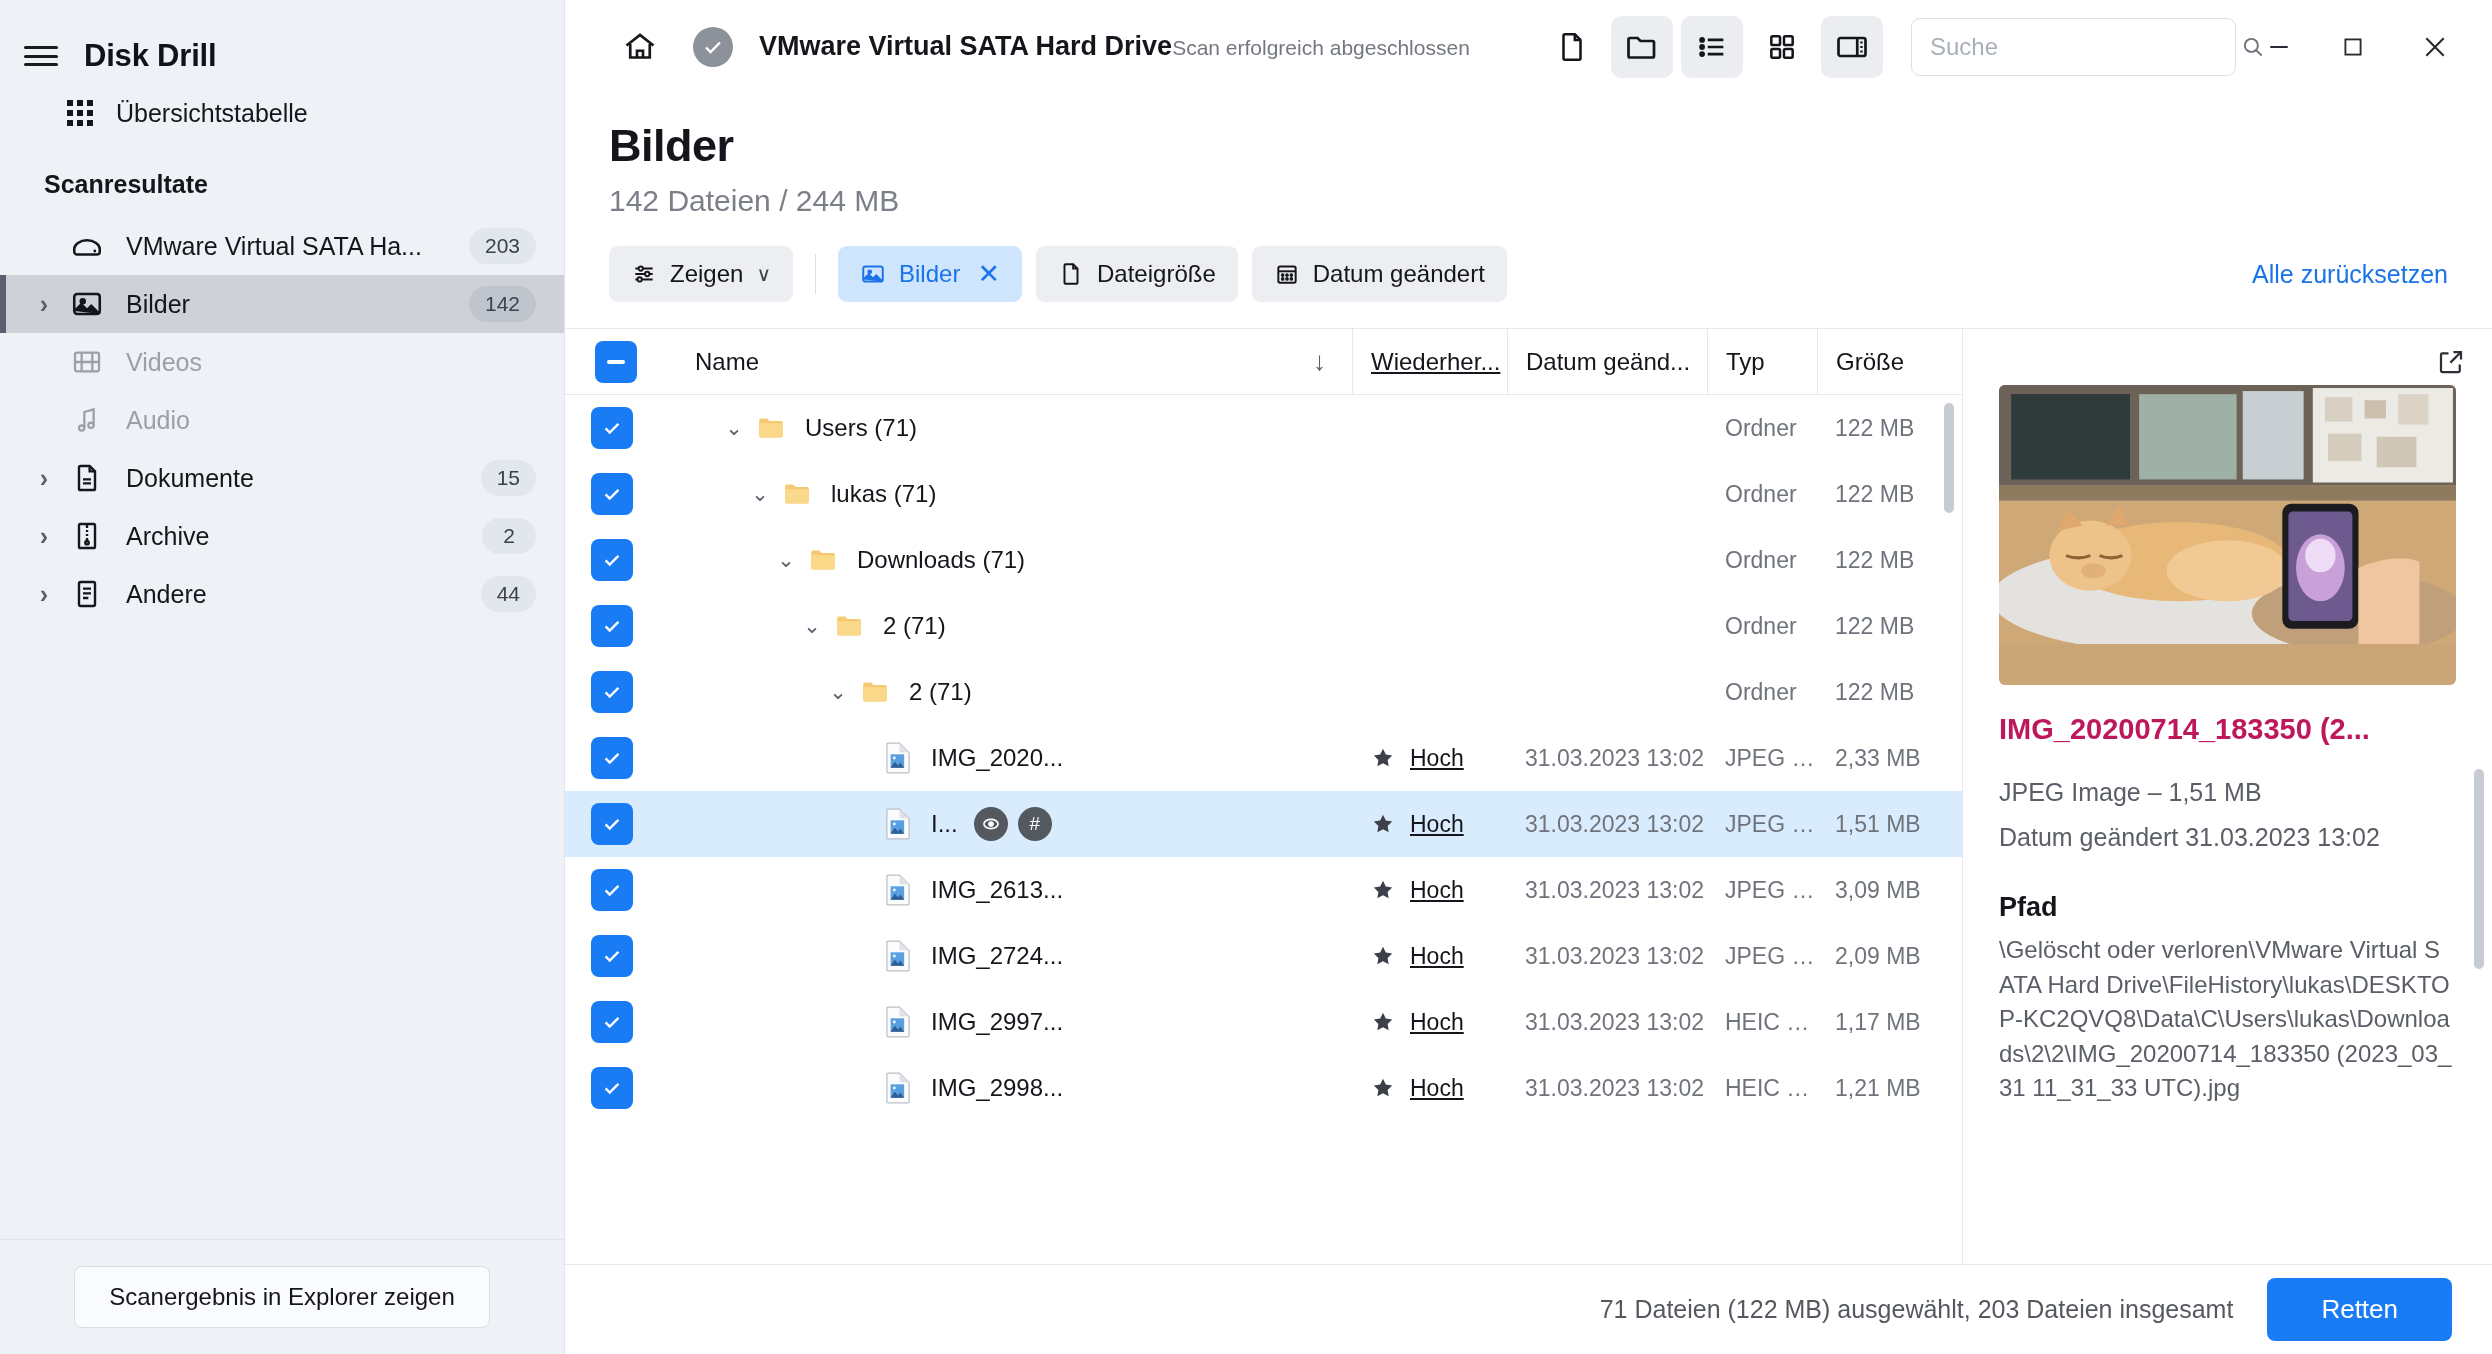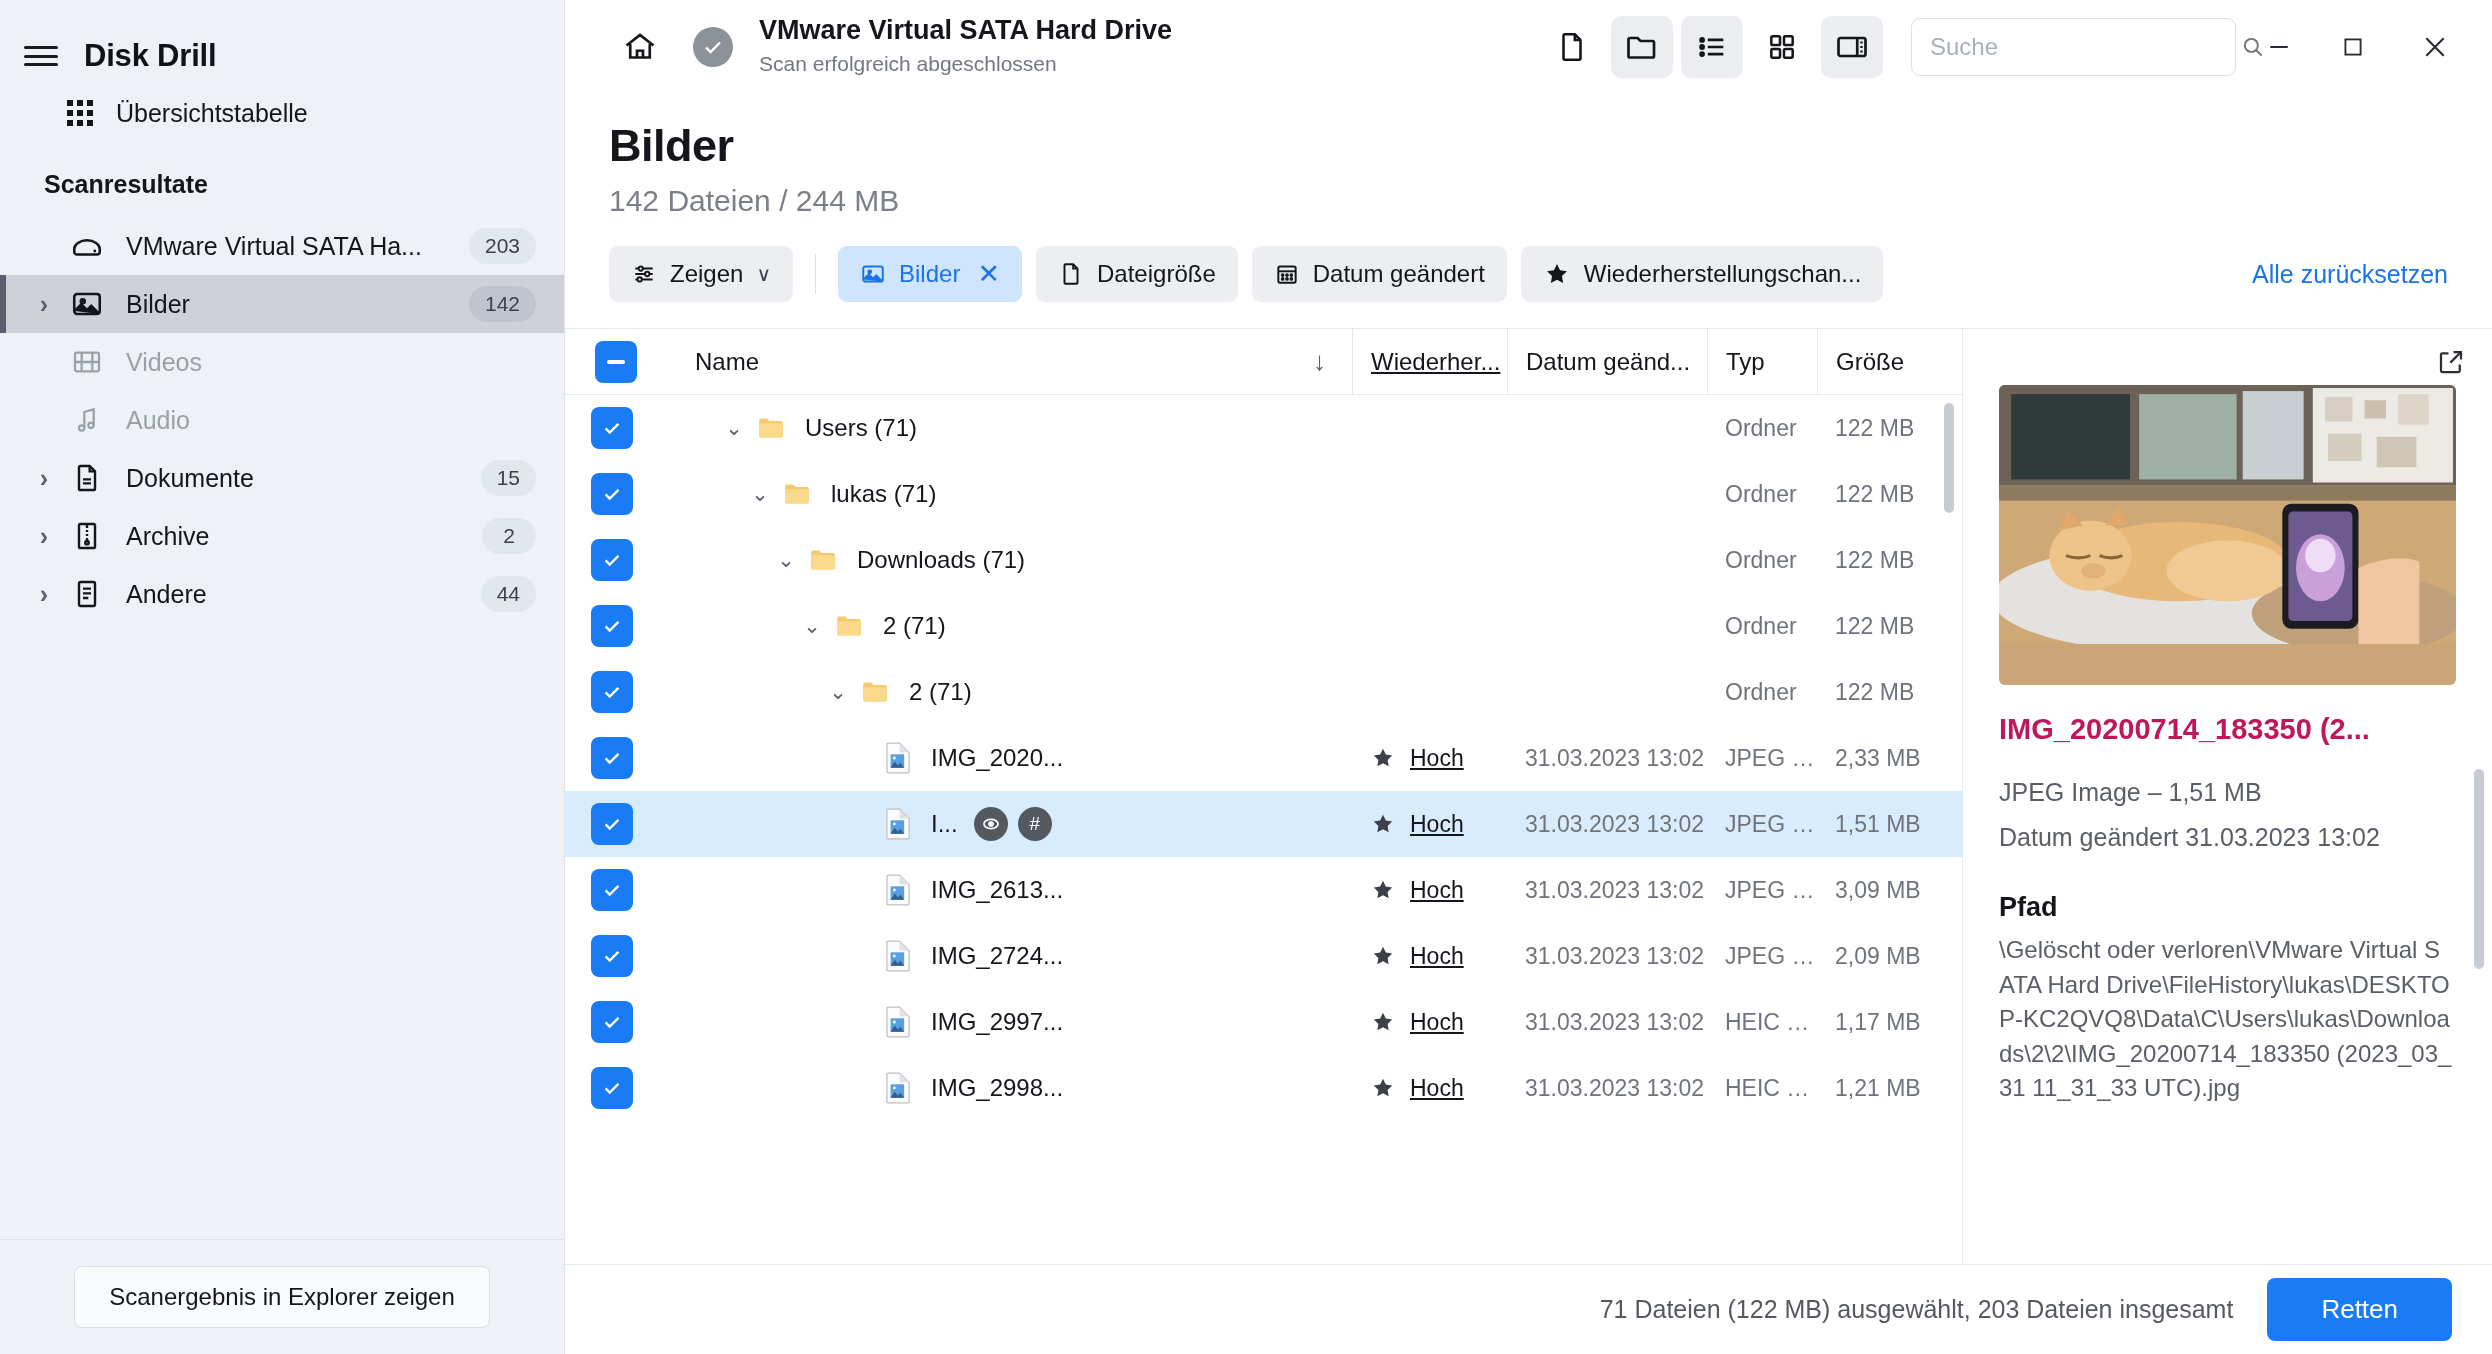--- a/index.html
+++ b/index.html
@@ -100,21 +100,21 @@
     width: 62px; height: 62px; border-radius: 10px;
     display:flex; align-items:center; justify-content:center;
     cursor:pointer; color:#15161b; background: transparent;
   }
   .tb-icon-btn.active { background:#ebedf0; }
   .status-circle {
     width: 40px; height: 40px; border-radius: 50%;
     background: #8d9199; display:flex; align-items:center; justify-content:center;
     margin-left: 22px; flex: 0 0 40px;
   }
-  .title-block { margin-left: 26px; display:flex; flex-direction:column; justify-content:center; }
+  .title-block { margin-left: 26px; display:flex; flex-direction:row; justify-content:center; }
   .title-main { font-size: 27px; font-weight: 700; color:#15161b; line-height:1.18; white-space:nowrap;}
   .title-sub  { font-size: 21px; color:#73777f; line-height:1.35; margin-top: 3px; white-space:nowrap;}
   .tb-spacer { flex: 1 1 auto; }
   .tb-group { display:flex; align-items:center; gap: 8px; }
   .searchbox {
     width: 325px; height: 58px; margin-left: 28px;
     border: 1px solid #dcdfe5; border-radius: 9px; background:#fff;
     display:flex; align-items:center; padding: 0 18px;
   }
   .searchbox input {
@@ -499,28 +499,20 @@
               <circle cx="12" cy="13" r=".8" fill="currentColor"></circle>
               <circle cx="16" cy="13" r=".8" fill="currentColor"></circle>
             <circle cx="8" cy="16.5" r=".8" fill="currentColor"></circle>
               <circle cx="12" cy="16.5" r=".8" fill="currentColor"></circle>
               <circle cx="16" cy="16.5" r=".8" fill="currentColor"></circle>
           </svg>
         </span>
         <span>Datum geändert</span>
       </button>
 
-      <button class="chip">
-        <span>
-          <svg width="28" height="28" viewBox="0 0 24 24" fill="currentColor">
-              <path d="M12 3.5l2.6 5.3 5.9.85-4.25 4.15 1 5.85L12 16.9l-5.25 2.75 1-5.85L3.5 9.65l5.9-.85z"></path>
-            </svg>
-        </span>
-        <span>Wiederherstellungschan...</span>
-      </button>
 
       <span class="reset-link">Alle zurücksetzen</span>
     </div>
 
     <div class="content">
 
       <div class="tablewrap">
         <div class="thead">
           <div class="col-check">
             <span class="cb dash"></span>

